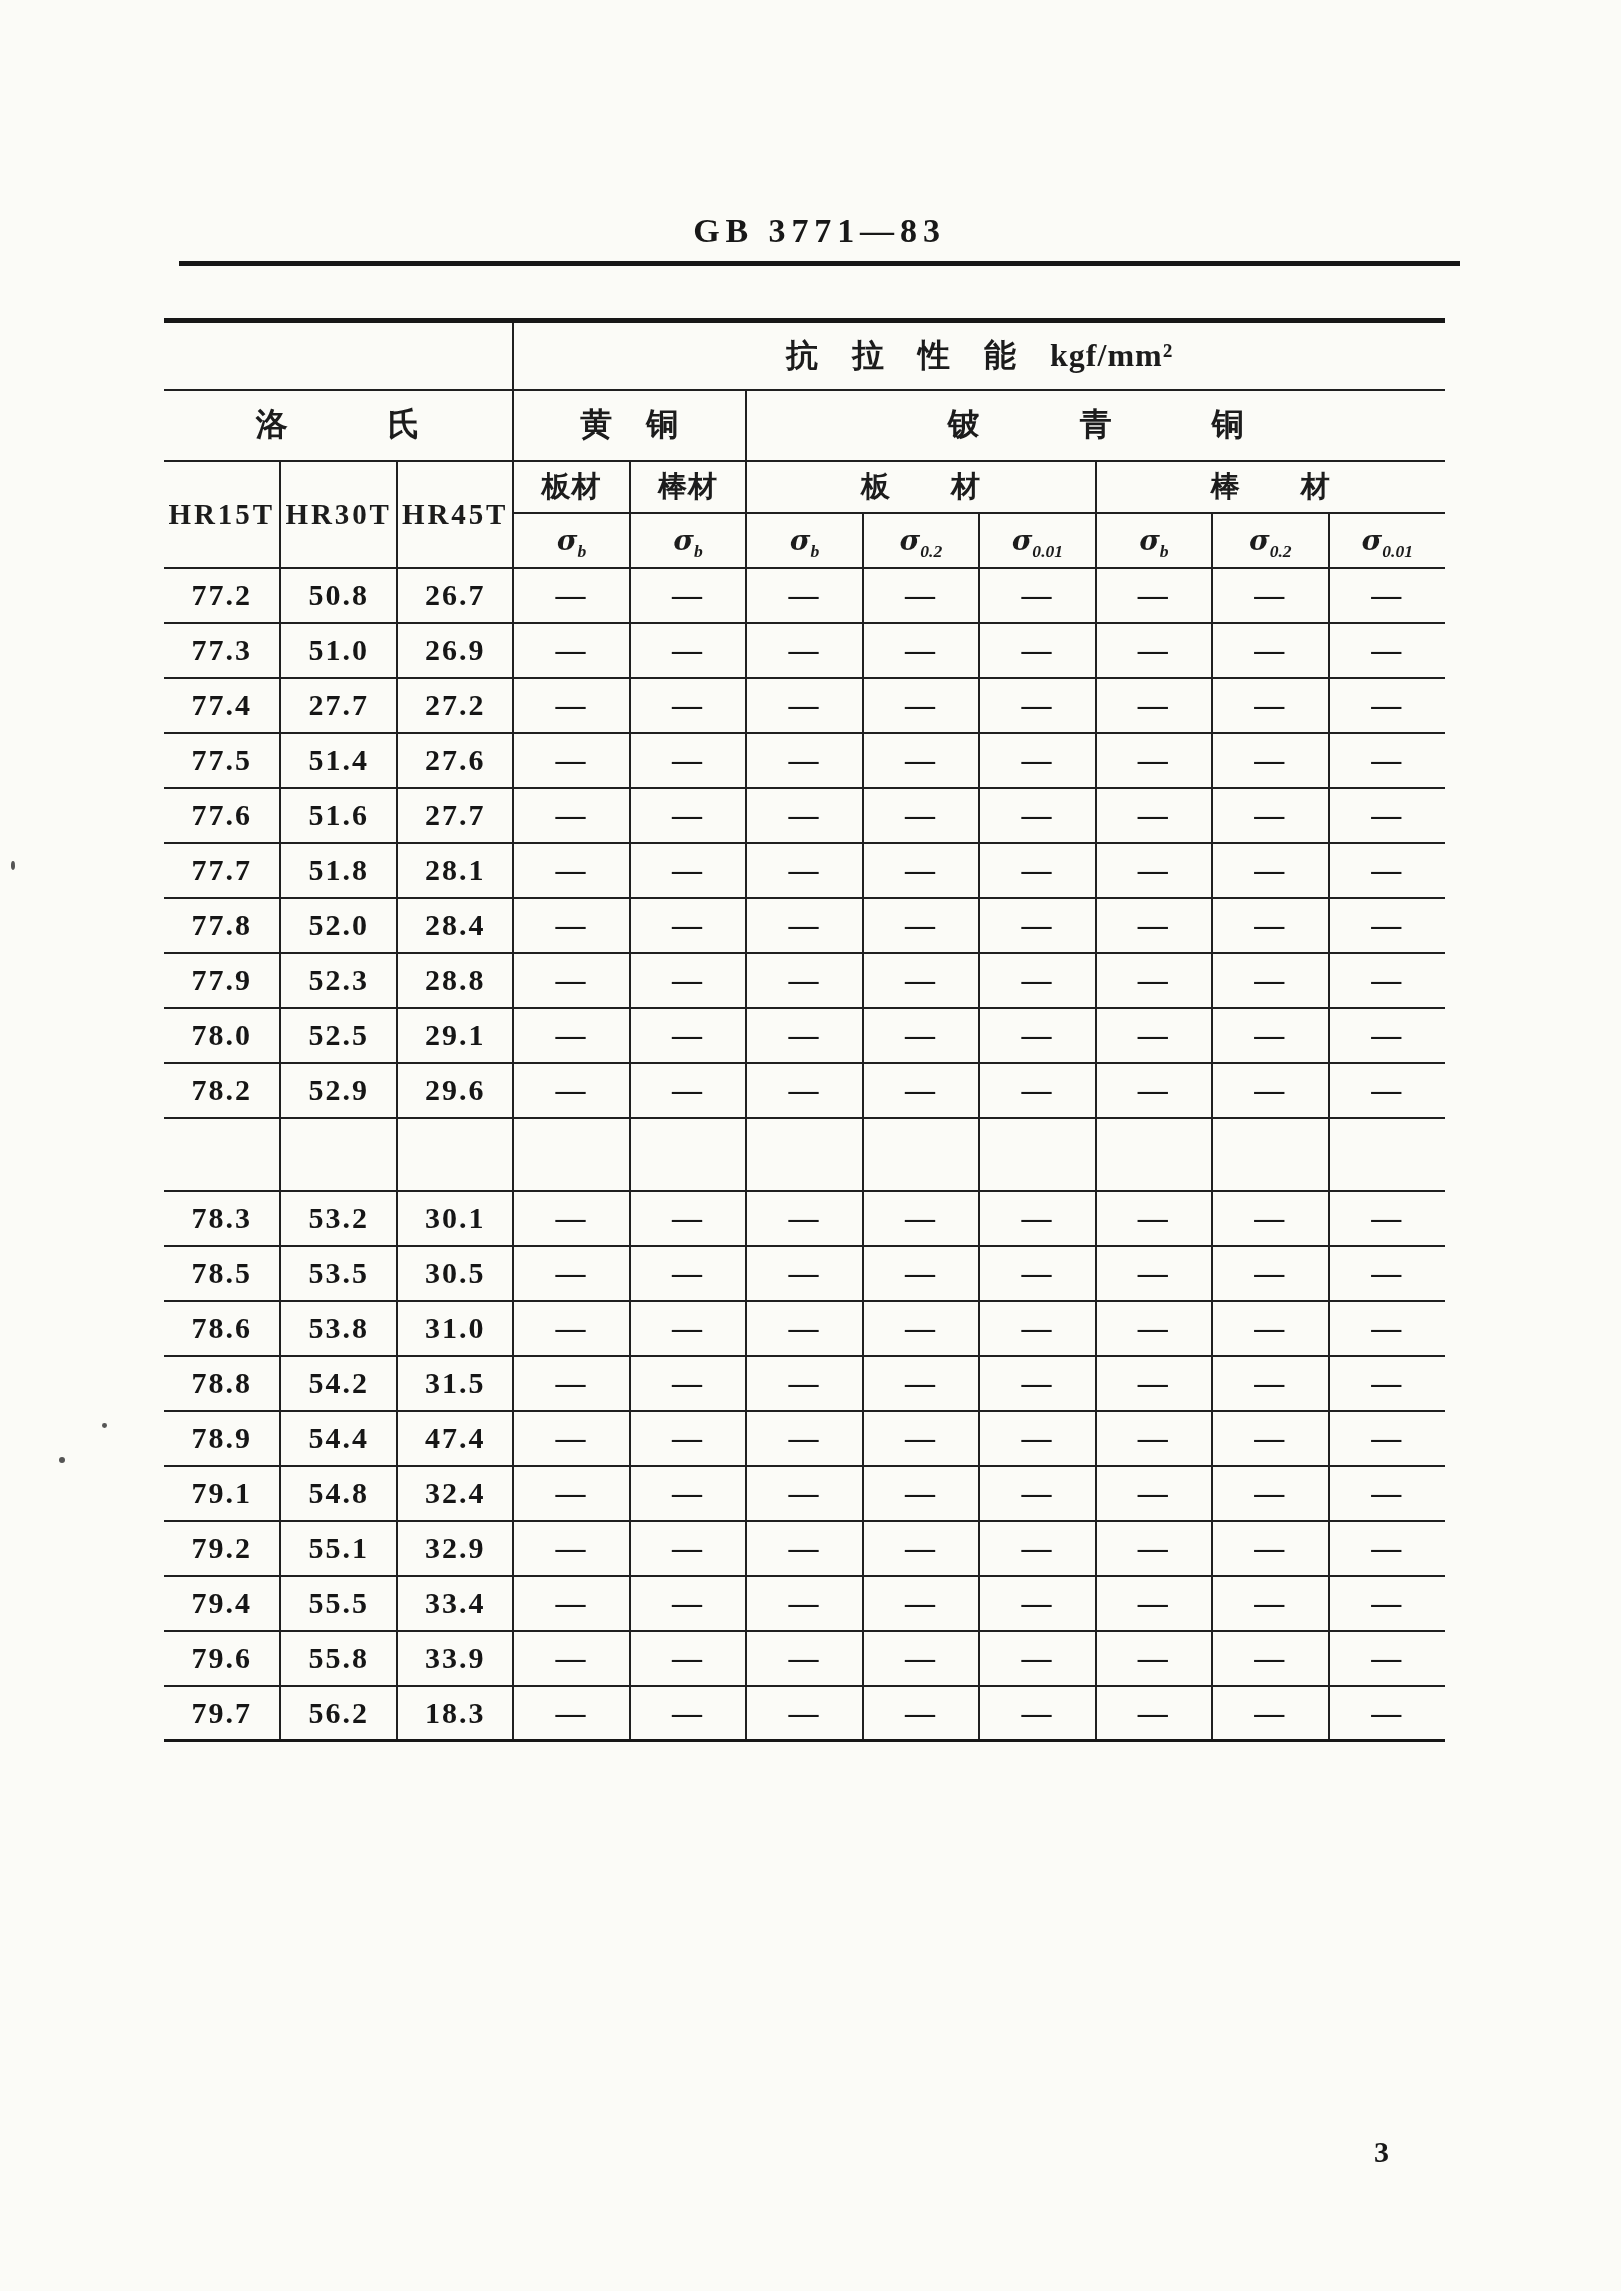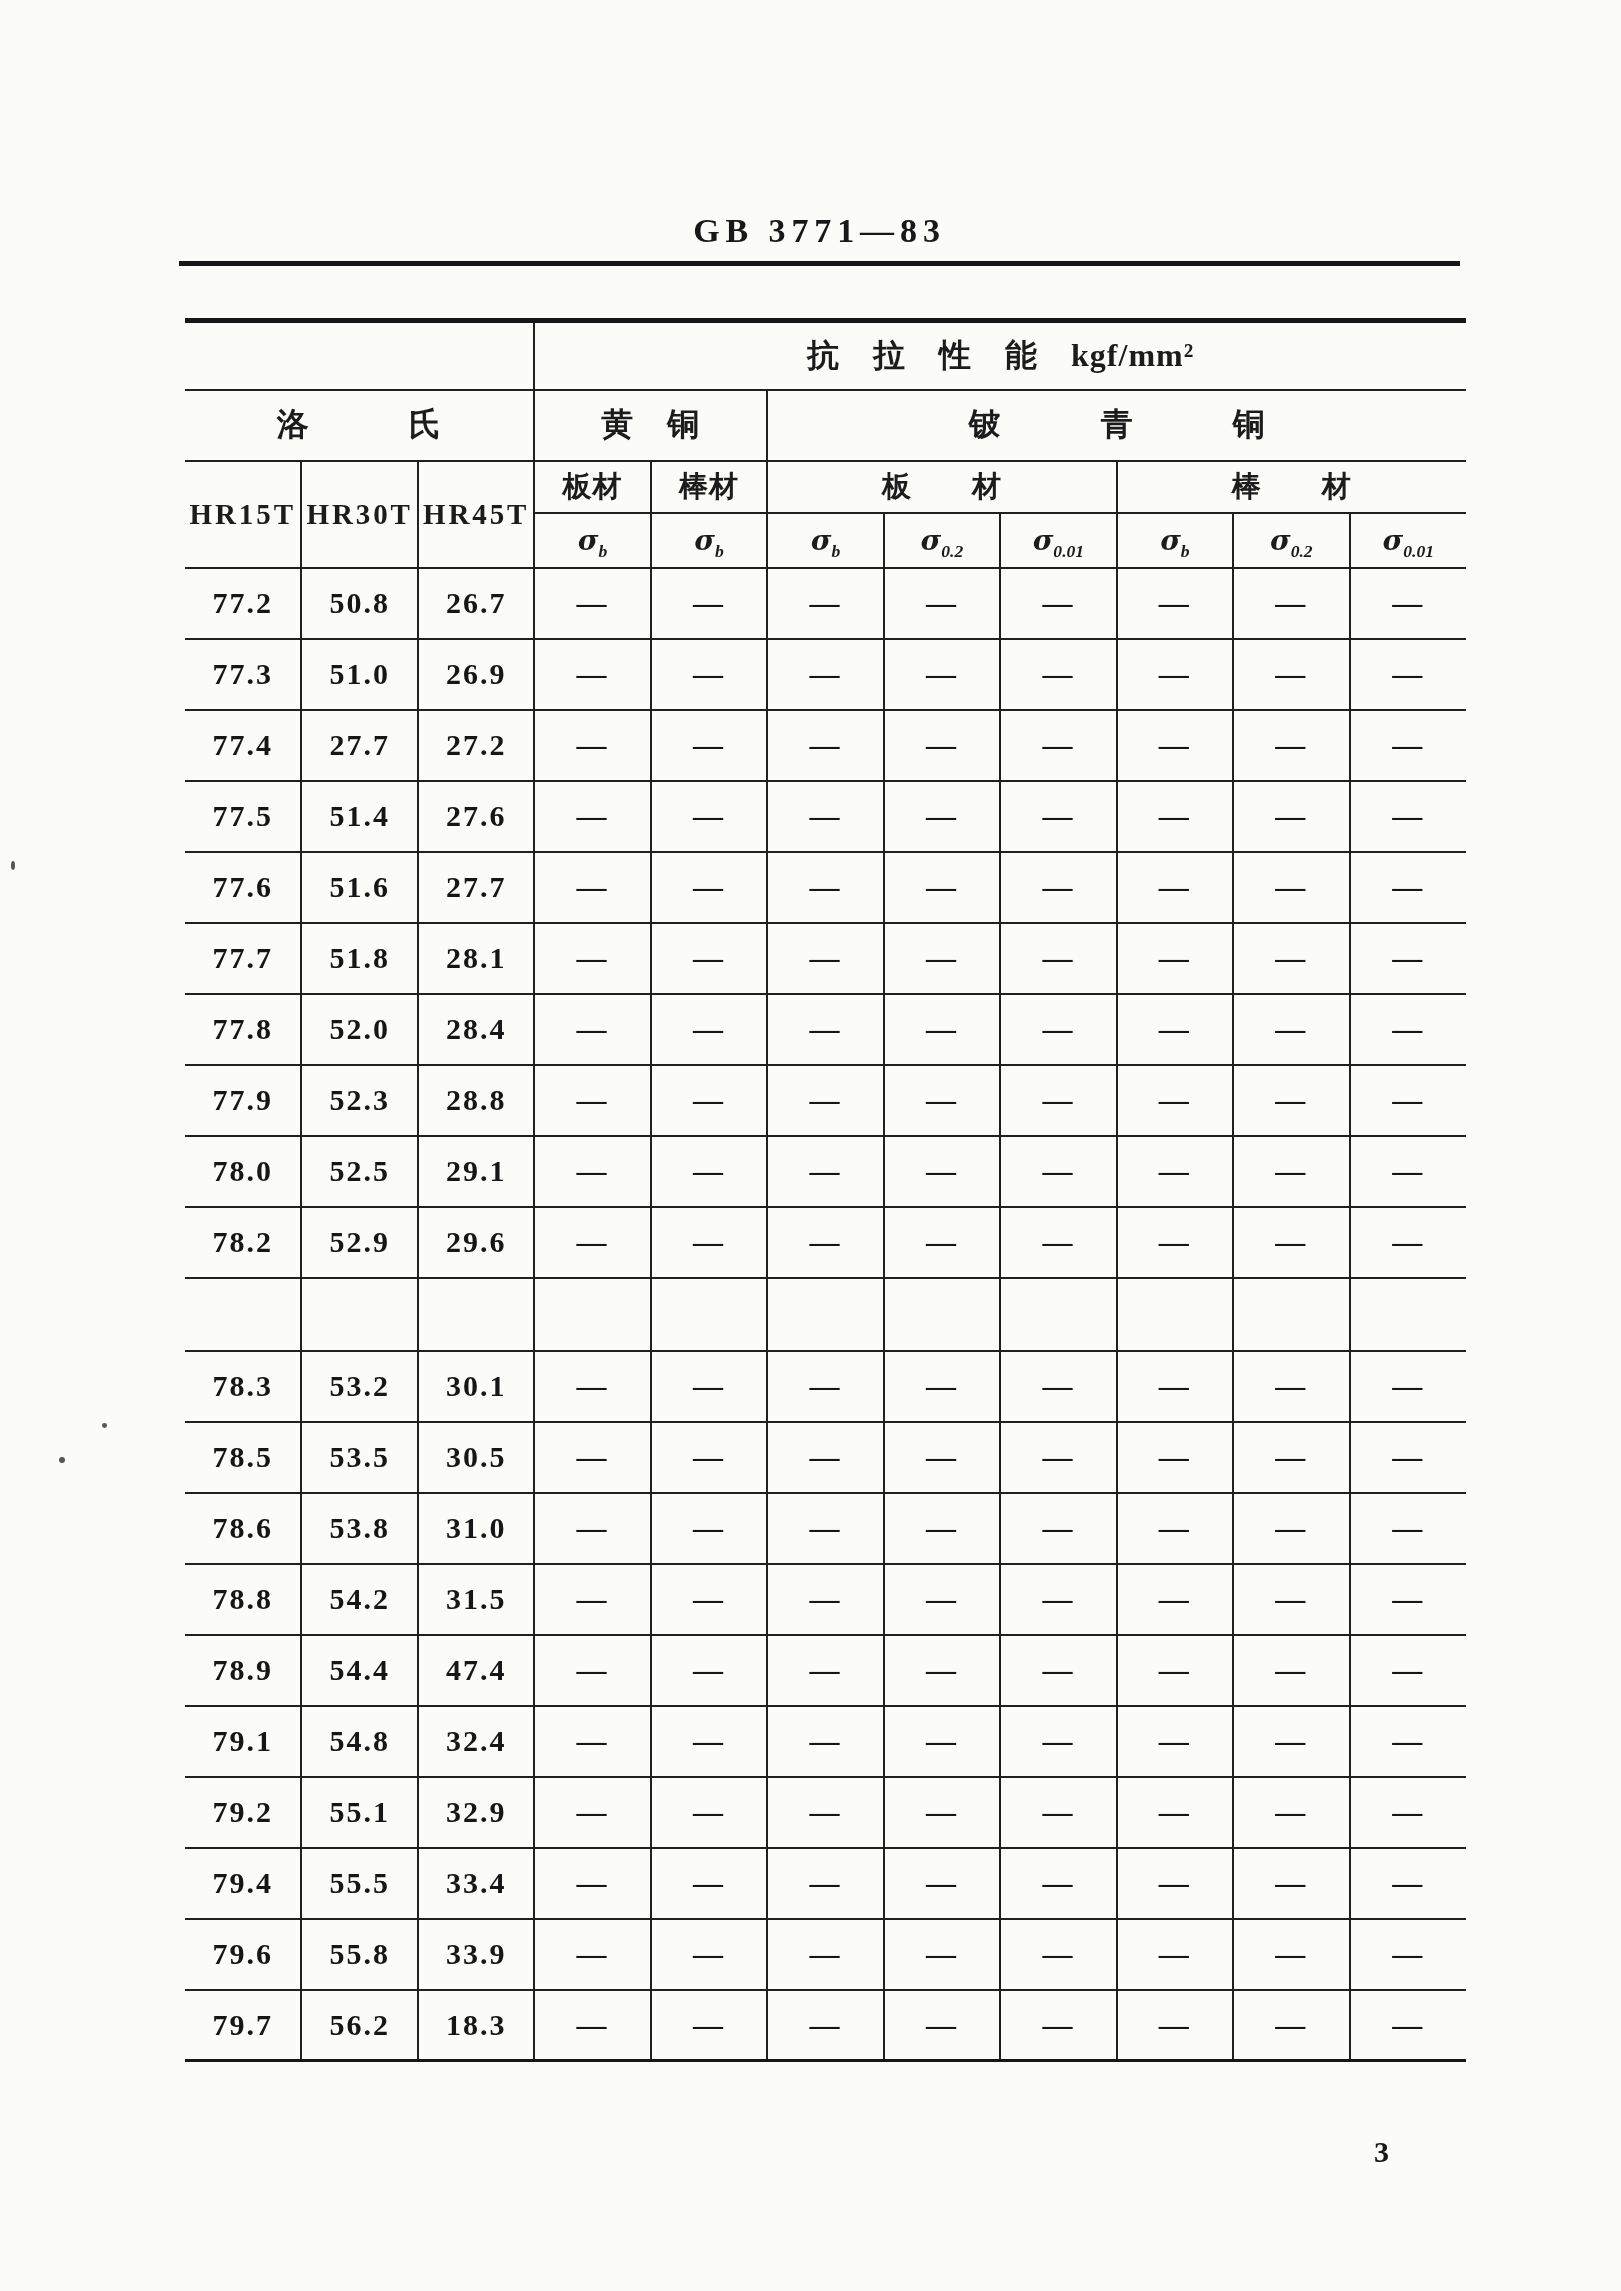--- a/index.html
+++ b/index.html
@@ -23,21 +23,21 @@
     font-family: Liberation Serif, serif;
   }
   .title-rule {
     position: absolute;
     top: 261px; left: 179px; width: 1281px; height: 4.9px;
     background: #171717;
   }
 
   table.conv {
     position: absolute;
-    top: 318px; left: 185px;
+    top: 318px; left: 164px;
     width: 1281px;
     border-collapse: collapse;
     table-layout: fixed;
     border-top: 5.9px solid #171717;
     border-bottom: 3.9px solid #171717;
   }
   table.conv th, table.conv td {
     border: 2.9px solid #202020;
     padding: 0;
     text-align: center;
@@ -54,21 +54,21 @@
   tr.r4 { height: 55px; }
 
   th.cjk   { font-size: 32px; font-weight: 600; letter-spacing: 1px; }
   th.rock  { text-align: left; padding-left: 36px; }
   th.hrcol { font-size: 29px; font-weight: 600; letter-spacing: 2.9px; }
   th.subm  { font-size: 29px; margin-left: 36px; }
   th.sig   { font-size: 28px; font-weight: 600; }
   .sigma   { font-style: italic; font-family: "DejaVu Serif", serif; }
   th.sig sub { font-size: 17.6px; line-height: 0; font-style: italic; letter-spacing: 0; }
 
-  tbody tr { height: 71px; }
+  tbody tr { height: 55px; }
   tbody tr.empty-row { height: 73px; }
   tbody td {
     font-size: 30px;
     letter-spacing: 2px;
     color: #161616;
   }
 
   .page-number {
     position: absolute;
     top: 2135px; left: 1313px; width: 137px;

